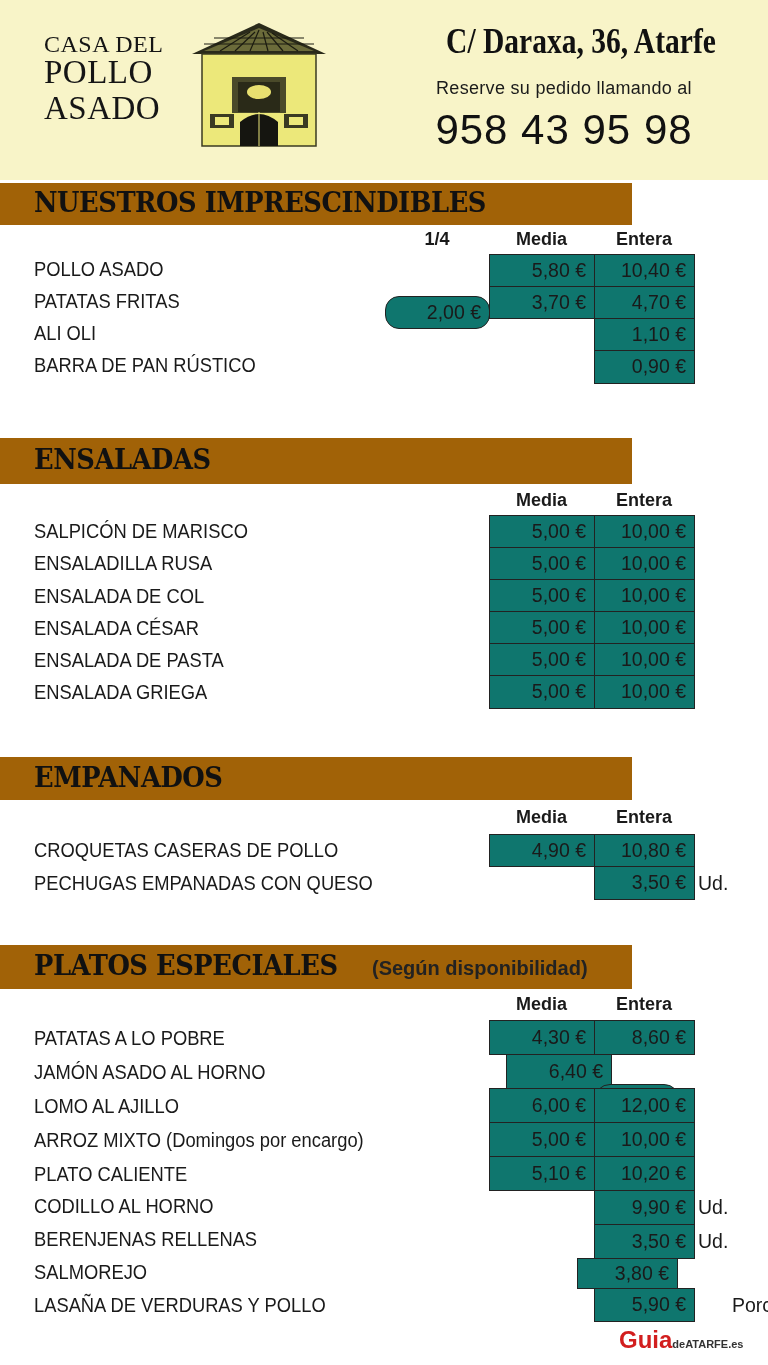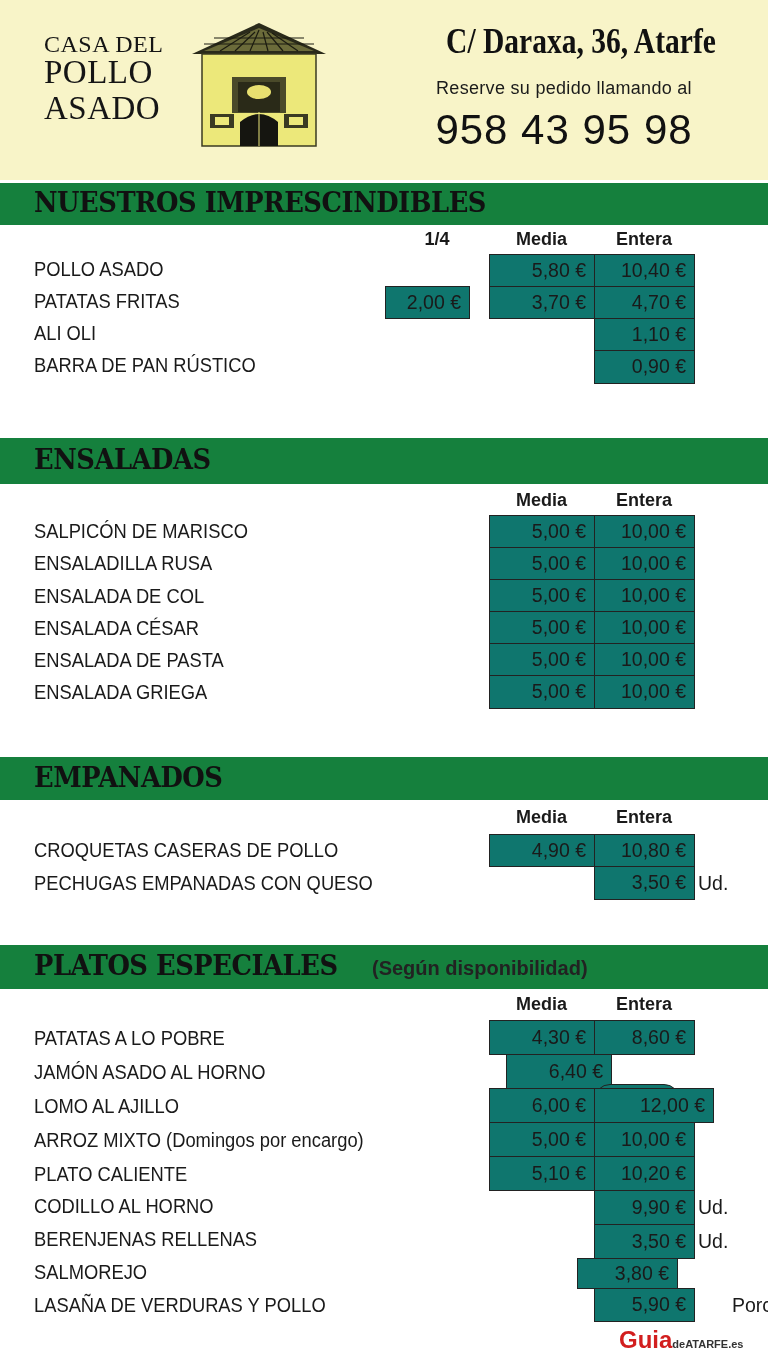--- a/index.html
+++ b/index.html
@@ -9,21 +9,21 @@
   .brand { position:absolute; left:44px; top:32px; font-family:"Liberation Serif", serif; color:#151515; line-height:1; }
   .brand .l1 { font-size:24px; letter-spacing:0.5px; }
   .brand .l2 { font-size:33px; letter-spacing:0.5px; }
   .brand .l3 { font-size:33px; margin-top:3px; letter-spacing:0.5px; }
   .house { position:absolute; left:190px; top:20px; width:138px; height:134px; }
   .address { position:absolute; left:420px; top:20px; width:290px; text-align:center;
              font-family:"Liberation Serif", serif; font-weight:bold; font-size:36px; transform:scaleX(0.82); transform-origin:center; white-space:nowrap; color:#111; }
   .reserve { position:absolute; left:424px; top:78px; width:280px; text-align:center; font-size:18px; color:#1a1a1a; letter-spacing:0.3px; }
   .phone { position:absolute; left:424px; top:106px; width:280px; text-align:center; font-size:42px; color:#111; letter-spacing:1px; }
 
-  .bar { position:absolute; left:0; width:768px; background:#15803d;text-decoration:underline; }
+  .bar { position:absolute; left:0; width:632px; background:#a16207;text-decoration:underline; }
   .bar-title { position:absolute; left:34px; font-family:"DejaVu Serif", serif; font-weight:bold; font-size:28px; color:#111;
                transform:scaleX(0.92); transform-origin:left center; letter-spacing:-0.5px; white-space:nowrap; }
   .bar-sub { position:absolute; font-size:20px; font-weight:bold; color:#222; white-space:nowrap; }
 
   .colhead { position:absolute; font-weight:bold; font-size:18px; text-align:center; color:#1a1a1a; }
   .item { position:absolute; left:34px; font-size:19.5px; color:#1a1a1a; white-space:nowrap; transform:scaleX(0.94); transform-origin:left center; }
   .cell { position:absolute; border:1.5px solid #222; box-sizing:border-box; font-size:19.5px; text-align:right; padding-right:8px; color:#1a1a1a; background:#0f766e; }
   .unit { position:absolute; font-size:19.5px; color:#1a1a1a; }
 
   .footer-logo { position:absolute; left:619px; top:1326px; height:30px; white-space:nowrap; }
@@ -73,21 +73,21 @@
 </div>
 <div class="colhead" style="left:400px;top:229px;width:74px;">1/4</div>
 <div class="colhead" style="left:494px;top:229px;width:95px;">Media</div>
 <div class="colhead" style="left:596px;top:229px;width:96px;">Entera</div>
 
 <div class="item" style="top:258px;">POLLO ASADO</div>
 <div class="cell" style="left:489px;top:254px;width:106px;height:33px;line-height:30px;">5,80 €</div>
 <div class="cell" style="left:594px;top:254px;width:101px;height:33px;line-height:30px;">10,40 €</div>
 
 <div class="item" style="top:290px;">PATATAS FRITAS</div>
-<div class="cell" style="left:385px;top:286px;width:85px;height:33px;line-height:30px;">2,00 €</div>
+<div class="cell" style="left:385px;top:296px;width:105px;height:33px;line-height:30px;border-radius:14px;">2,00 €</div>
 <div class="cell" style="left:489px;top:286px;width:106px;height:33px;line-height:30px;">3,70 €</div>
 <div class="cell" style="left:594px;top:286px;width:101px;height:33px;line-height:30px;">4,70 €</div>
 
 <div class="item" style="top:322px;">ALI OLI</div>
 <div class="cell" style="left:594px;top:318px;width:101px;height:33px;line-height:30px;">1,10 €</div>
 
 <div class="item" style="top:354px;">BARRA DE PAN RÚSTICO</div>
 <div class="cell" style="left:594px;top:350px;width:101px;height:34px;line-height:31px;">0,90 €</div>
 
 <div class="bar" style="top:438px;height:46px;">
@@ -144,21 +144,21 @@
 <div class="item" style="top:1027px;">PATATAS A LO POBRE</div>
 <div class="cell" style="left:489px;top:1020px;width:106px;height:35px;line-height:32px;">4,30 €</div>
 <div class="cell" style="left:594px;top:1020px;width:101px;height:35px;line-height:32px;">8,60 €</div>
 
 <div class="item" style="top:1061px;">JAMÓN ASADO AL HORNO</div>
 <div class="cell" style="left:506px;top:1054px;width:106px;height:46px;line-height:32px;">6,40 €</div>
 <div class="cell" style="left:594px;top:1084px;width:86px;height:35px;line-height:32px;border-radius:16px;">12,80 €</div>
 
 <div class="item" style="top:1095px;">LOMO AL AJILLO</div>
 <div class="cell" style="left:489px;top:1088px;width:106px;height:35px;line-height:32px;">6,00 €</div>
-<div class="cell" style="left:594px;top:1088px;width:120px;height:35px;line-height:32px;">12,00 €</div>
+<div class="cell" style="left:594px;top:1088px;width:101px;height:35px;line-height:32px;">12,00 €</div>
 
 <div class="item" style="top:1129px;">ARROZ MIXTO (Domingos por encargo)</div>
 <div class="cell" style="left:489px;top:1122px;width:106px;height:35px;line-height:32px;">5,00 €</div>
 <div class="cell" style="left:594px;top:1122px;width:101px;height:35px;line-height:32px;">10,00 €</div>
 
 <div class="item" style="top:1163px;">PLATO CALIENTE</div>
 <div class="cell" style="left:489px;top:1156px;width:106px;height:35px;line-height:32px;">5,10 €</div>
 <div class="cell" style="left:594px;top:1156px;width:101px;height:35px;line-height:32px;">10,20 €</div>
 
 <div class="item" style="top:1195px;">CODILLO AL HORNO</div>

